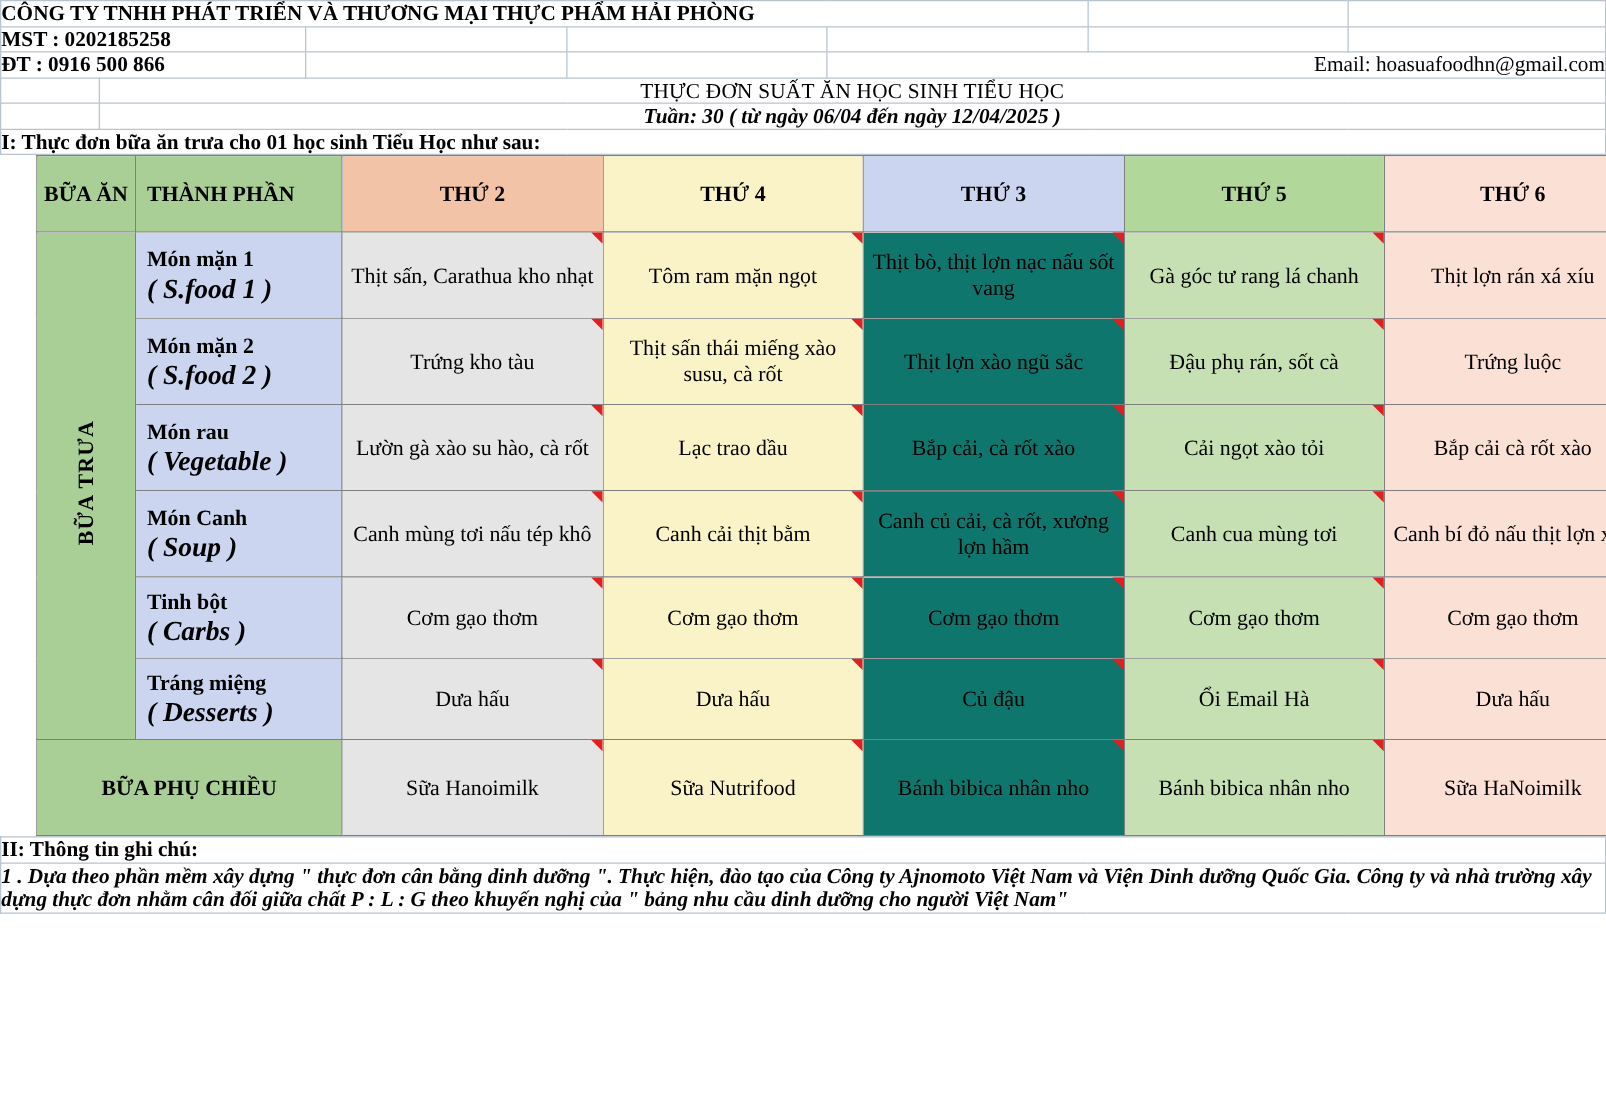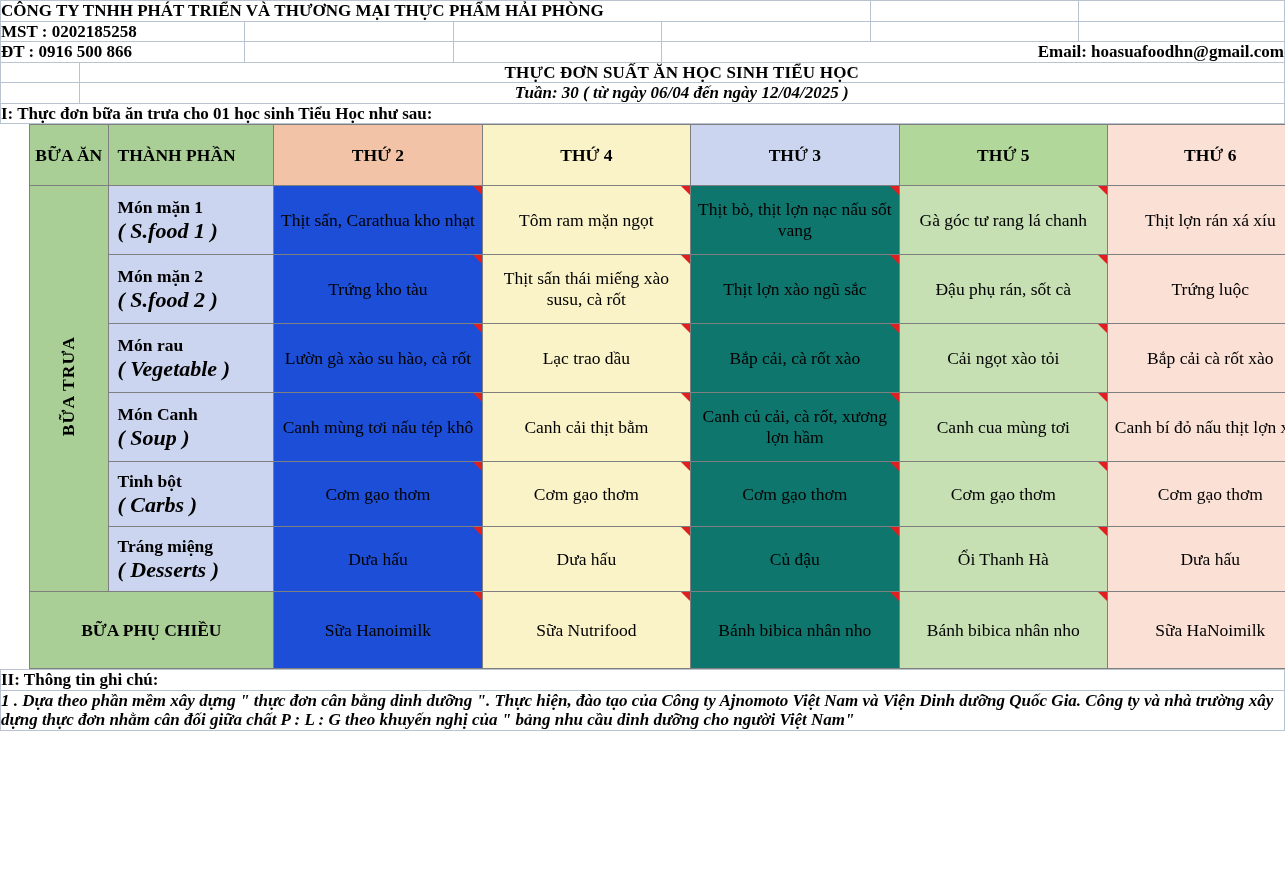--- a/index.html
+++ b/index.html
@@ -33,28 +33,28 @@
   }
   
   .hdr-cell {
     font-weight: bold;
     font-size: 18.5px;
     padding: 2px 4px 2px 6px;
     white-space: nowrap;
   }
   .hdr-company { font-size: 19.5px; margin-left: 32px; }
   .hdr-email {
-    font-weight: bold;
+    font-weight: normal;
     font-size: 18.5px;
     text-align: right;
     padding-right: 40px;
   }
   .title-main {
     text-align: center;
-    font-weight: bold;
+    font-weight: normal;
     font-size: 25px;
     padding: 3px 0 1px 0;
     letter-spacing: .2px;
     margin-left: 32px;
   }
   .title-week {
     text-align: center;
     font-weight: bold;
     font-style: italic;
     font-size: 18px;
@@ -120,21 +120,21 @@
     padding-left: 9px !important;
     font-weight: bold;
     font-size: 17.5px;
     line-height: 1.18;
   }
   .lbl .sub {
     font-weight: bold;
     font-style: italic;
     font-size: 22px;
   }
-  .c-mon2  { background: #1d4ed8; }
+  .c-mon2  { background: #e5e5e5; }
   .c-thu4  { background: #fbf3c8; }
   .c-thu3  { background: #0f766e; }
   .c-thu5  { background: #c6e0b4; }
   .c-thu6  { background: #fbe0d5; }
 
   
   .mark::after {
     content: "";
     position: absolute;
     top: 0; right: 0;
@@ -309,21 +309,21 @@
     </tr>
 
     <tr>
       <td class="lbl" style="height:58px">
         <span>Tráng miệng</span><br>
         <span class="sub">( Desserts  )</span>
       </td>
       <td class="c-mon2 mark">Dưa hấu</td>
       <td class="c-thu4 mark">Dưa hấu</td>
       <td class="c-thu3 mark">Củ đậu</td>
-      <td class="c-thu5 mark">Ổi Thanh Hà</td>
+      <td class="c-thu5 mark">Ổi Email Hà</td>
       <td class="c-thu6 mark">Dưa hấu</td>
     </tr>
 
     <tr>
       <td class="phu-chieu" colspan="2">BỮA PHỤ CHIỀU</td>
       <td class="c-mon2 mark">Sữa Hanoimilk</td>
       <td class="c-thu4 mark">Sữa Nutrifood</td>
       <td class="c-thu3 mark">Bánh bibica nhân nho</td>
       <td class="c-thu5 mark">Bánh bibica nhân nho</td>
       <td class="c-thu6 mark">Sữa HaNoimilk</td>

